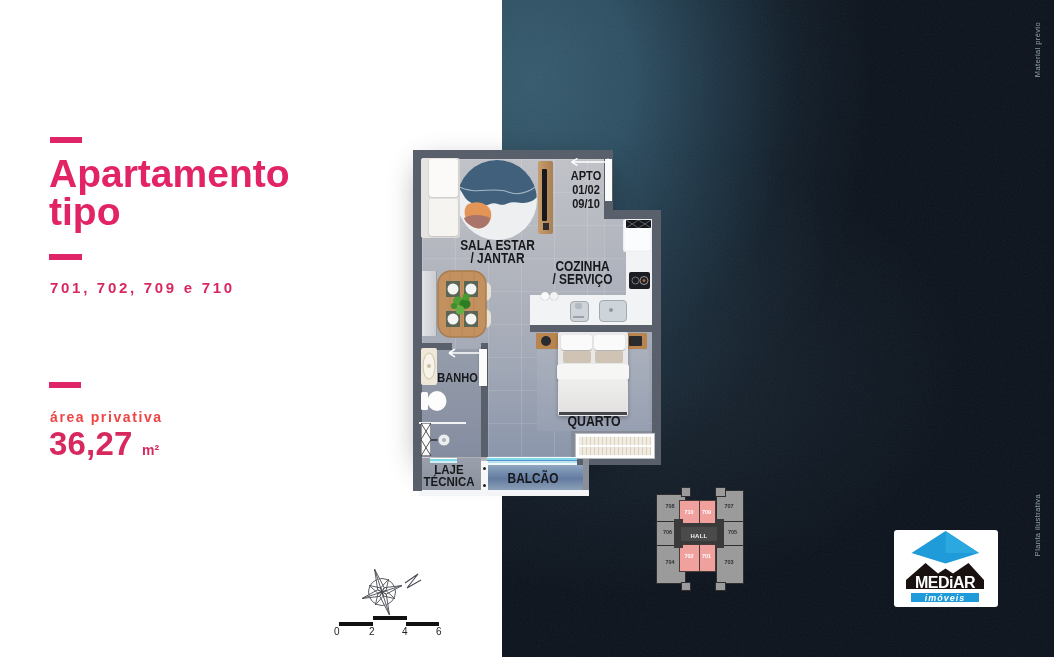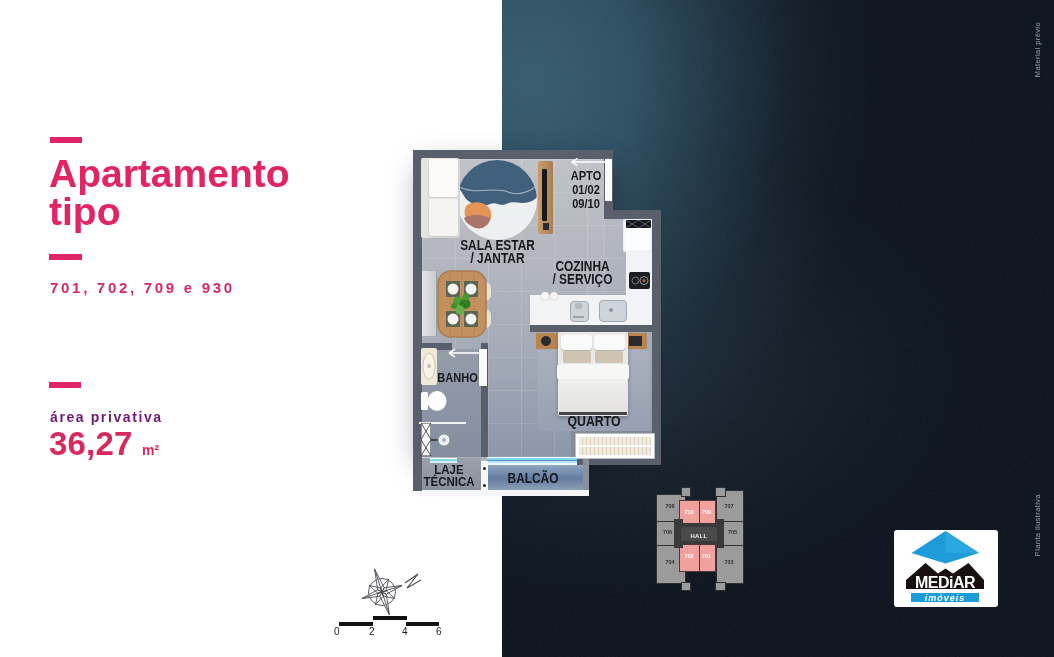--- a/index.html
+++ b/index.html
@@ -19,25 +19,25 @@
     </filter>
   <rect width="552" height="657" filter="url(#noise)" opacity="0.14"></rect>
 </svg>
 
 <div class="abs" style="left:50px;top:137px;width:32px;height:6px;background:#df2568;"></div>
 
 <div class="abs" style="left:49px;top:155px;font-size:39px;font-weight:bold;color:#e22467;line-height:37.5px;letter-spacing:0px;">Apartamento<br>tipo</div>
 
 <div class="abs" style="left:49px;top:254px;width:33px;height:6px;background:#df2568;"></div>
 
-<div class="abs" style="left:50px;top:279px;font-size:15px;font-weight:bold;color:#d8295f;letter-spacing:2.7px;">701, 702, 709 e 930</div>
+<div class="abs" style="left:50px;top:279px;font-size:15px;font-weight:bold;color:#d8295f;letter-spacing:2.7px;">701, 702, 709 e 710</div>
 
 <div class="abs" style="left:49px;top:382px;width:32px;height:6px;background:#df2568;"></div>
 
-<div class="abs" style="left:50px;top:409px;font-size:14px;font-weight:bold;color:#701a75;letter-spacing:1.6px;">área privativa</div>
+<div class="abs" style="left:50px;top:409px;font-size:14px;font-weight:bold;color:#ef4444;letter-spacing:1.6px;">área privativa</div>
 
 <div class="abs" style="left:49px;top:425px;font-size:33px;font-weight:bold;color:#d8295f;letter-spacing:0.2px;">36,27 <span style="font-size:14px;">m²</span></div>
 
 <div class="abs" id="plan" style="left:413px;top:150px;width:248px;height:346px;">
 
   <div class="abs" style="left:9px;top:9px;width:182px;height:298px;background:linear-gradient(180deg,#c0c2c8 0%,#b3b6be 35%,#a4aab7 65%,#8b96ab 100%);box-shadow:0 8px 30px rgba(0,0,0,0.45);"></div>
 
   <div class="abs" style="left:191px;top:69px;width:48px;height:238px;background:linear-gradient(180deg,#b6b9c1 0%,#a8adb9 45%,#8e98ac 100%);"></div>
 
   <div class="abs" style="left:9px;top:9px;width:182px;height:298px;background:repeating-linear-gradient(90deg,rgba(255,255,255,0.13) 0 1px,transparent 1px 33px),repeating-linear-gradient(0deg,rgba(255,255,255,0.11) 0 1px,transparent 1px 33px);"></div>

